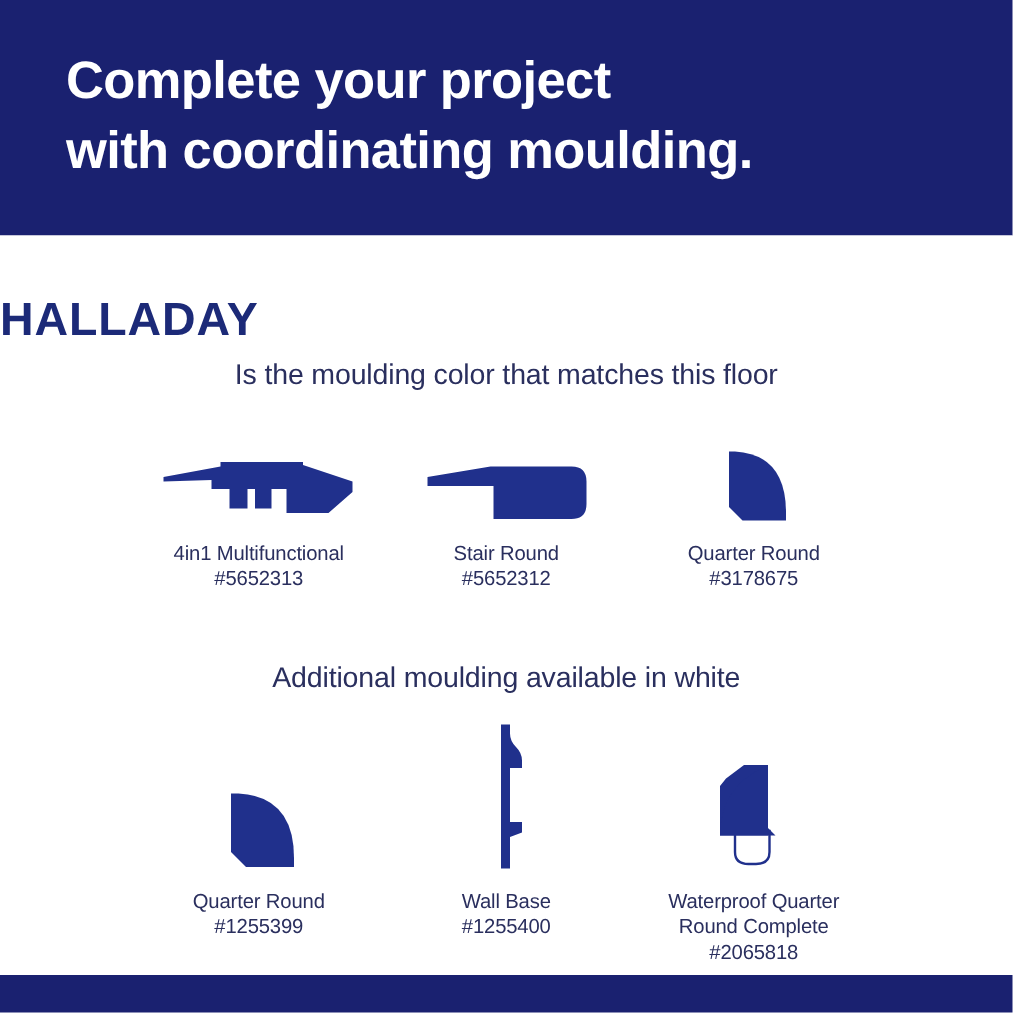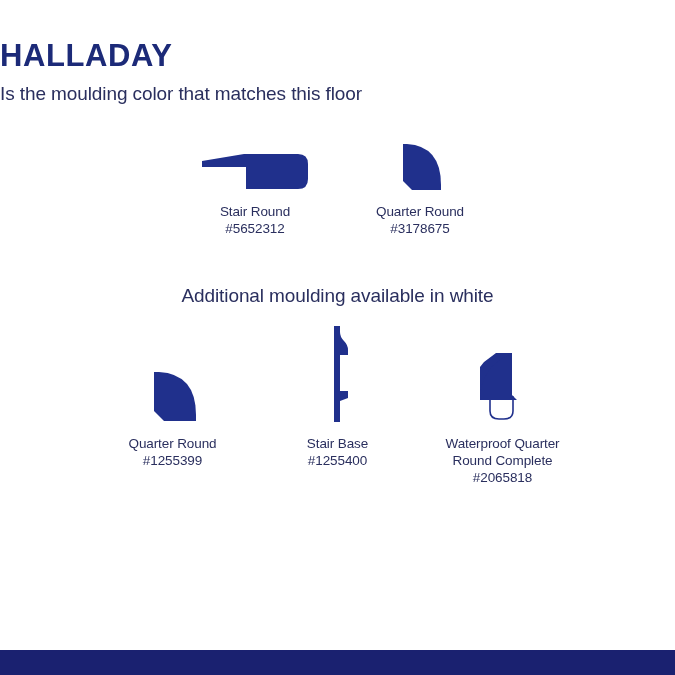--- a/index.html
+++ b/index.html
@@ -47,20 +47,21 @@
   }
 
   .brand-title {
     color: #1c2a78;
     font-size: 31px;
     font-weight: bold;
     letter-spacing: 0.6px;
     margin-top: 38px;
   }
   .brand-sub {
+    text-align: center;
     color: #2a2f5e;
     font-size: 19px;
     font-weight: normal;
     margin-top: 9px;
     letter-spacing: -0.1px;
   }
 
   .section-heading {
     text-align: center;
     color: #2a2f5e;
@@ -114,28 +115,63 @@
     height: 25px;
     background: #1a2170;
     flex: 0 0 auto;
   }
 </style>
 </head>
 <body>
 
 <div class="page">
 
+  <div class="header">
+    <div class="header-line">Complete your project</div>
+    <div class="header-line">with coordinating moulding.</div>
+  </div>
 
   <div class="content">
 
     <div class="brand-title">HALLADAY</div>
     <div class="brand-sub">Is the moulding color that matches this floor</div>
 
     <div class="row row-1">
 
+      <div class="cell">
+        <div class="cell-art">
+          <svg width="132" height="52" viewBox="0 0 132 52">
+            <path fill="#20308c" d="
+              M2,20
+              L40,13
+              L40,10
+              L95,10
+              L95,12
+              L128,23
+              L128,30
+              L112,44
+              L84,44
+              L84,28
+              L74,28
+              L74,41
+              L63,41
+              L63,28
+              L58,28
+              L58,41
+              L46,41
+              L46,28
+              L34,28
+              L34,22
+              L2,23
+              Z"></path>
+          </svg>
+        </div>
+        <div class="cell-label">4in1 Multifunctional</div>
+        <div class="cell-sku">#5652313</div>
+      </div>
 
       <div class="cell">
         <div class="cell-art">
           <svg width="110" height="46" viewBox="0 0 110 46">
             <path fill="#20308c" d="
               M2,14
               L44,7
               L98,7
               Q108,7 108,17
               L108,32
@@ -203,21 +239,21 @@
               L19,30
               L19,66
               L27,66
               L27,73
               L19,76
               L19,97
               L13,97
               Z"></path>
           </svg>
         </div>
-        <div class="cell-label">Stair Base</div>
+        <div class="cell-label">Wall Base</div>
         <div class="cell-sku">#1255400</div>
       </div>
 
       <div class="cell">
         <div class="cell-art">
           <svg width="70" height="76" viewBox="0 0 70 76">
             <path fill="none" stroke="#20308c" stroke-width="1.6" d="
               M22,48
               L22,62
               Q22,70 31,70

